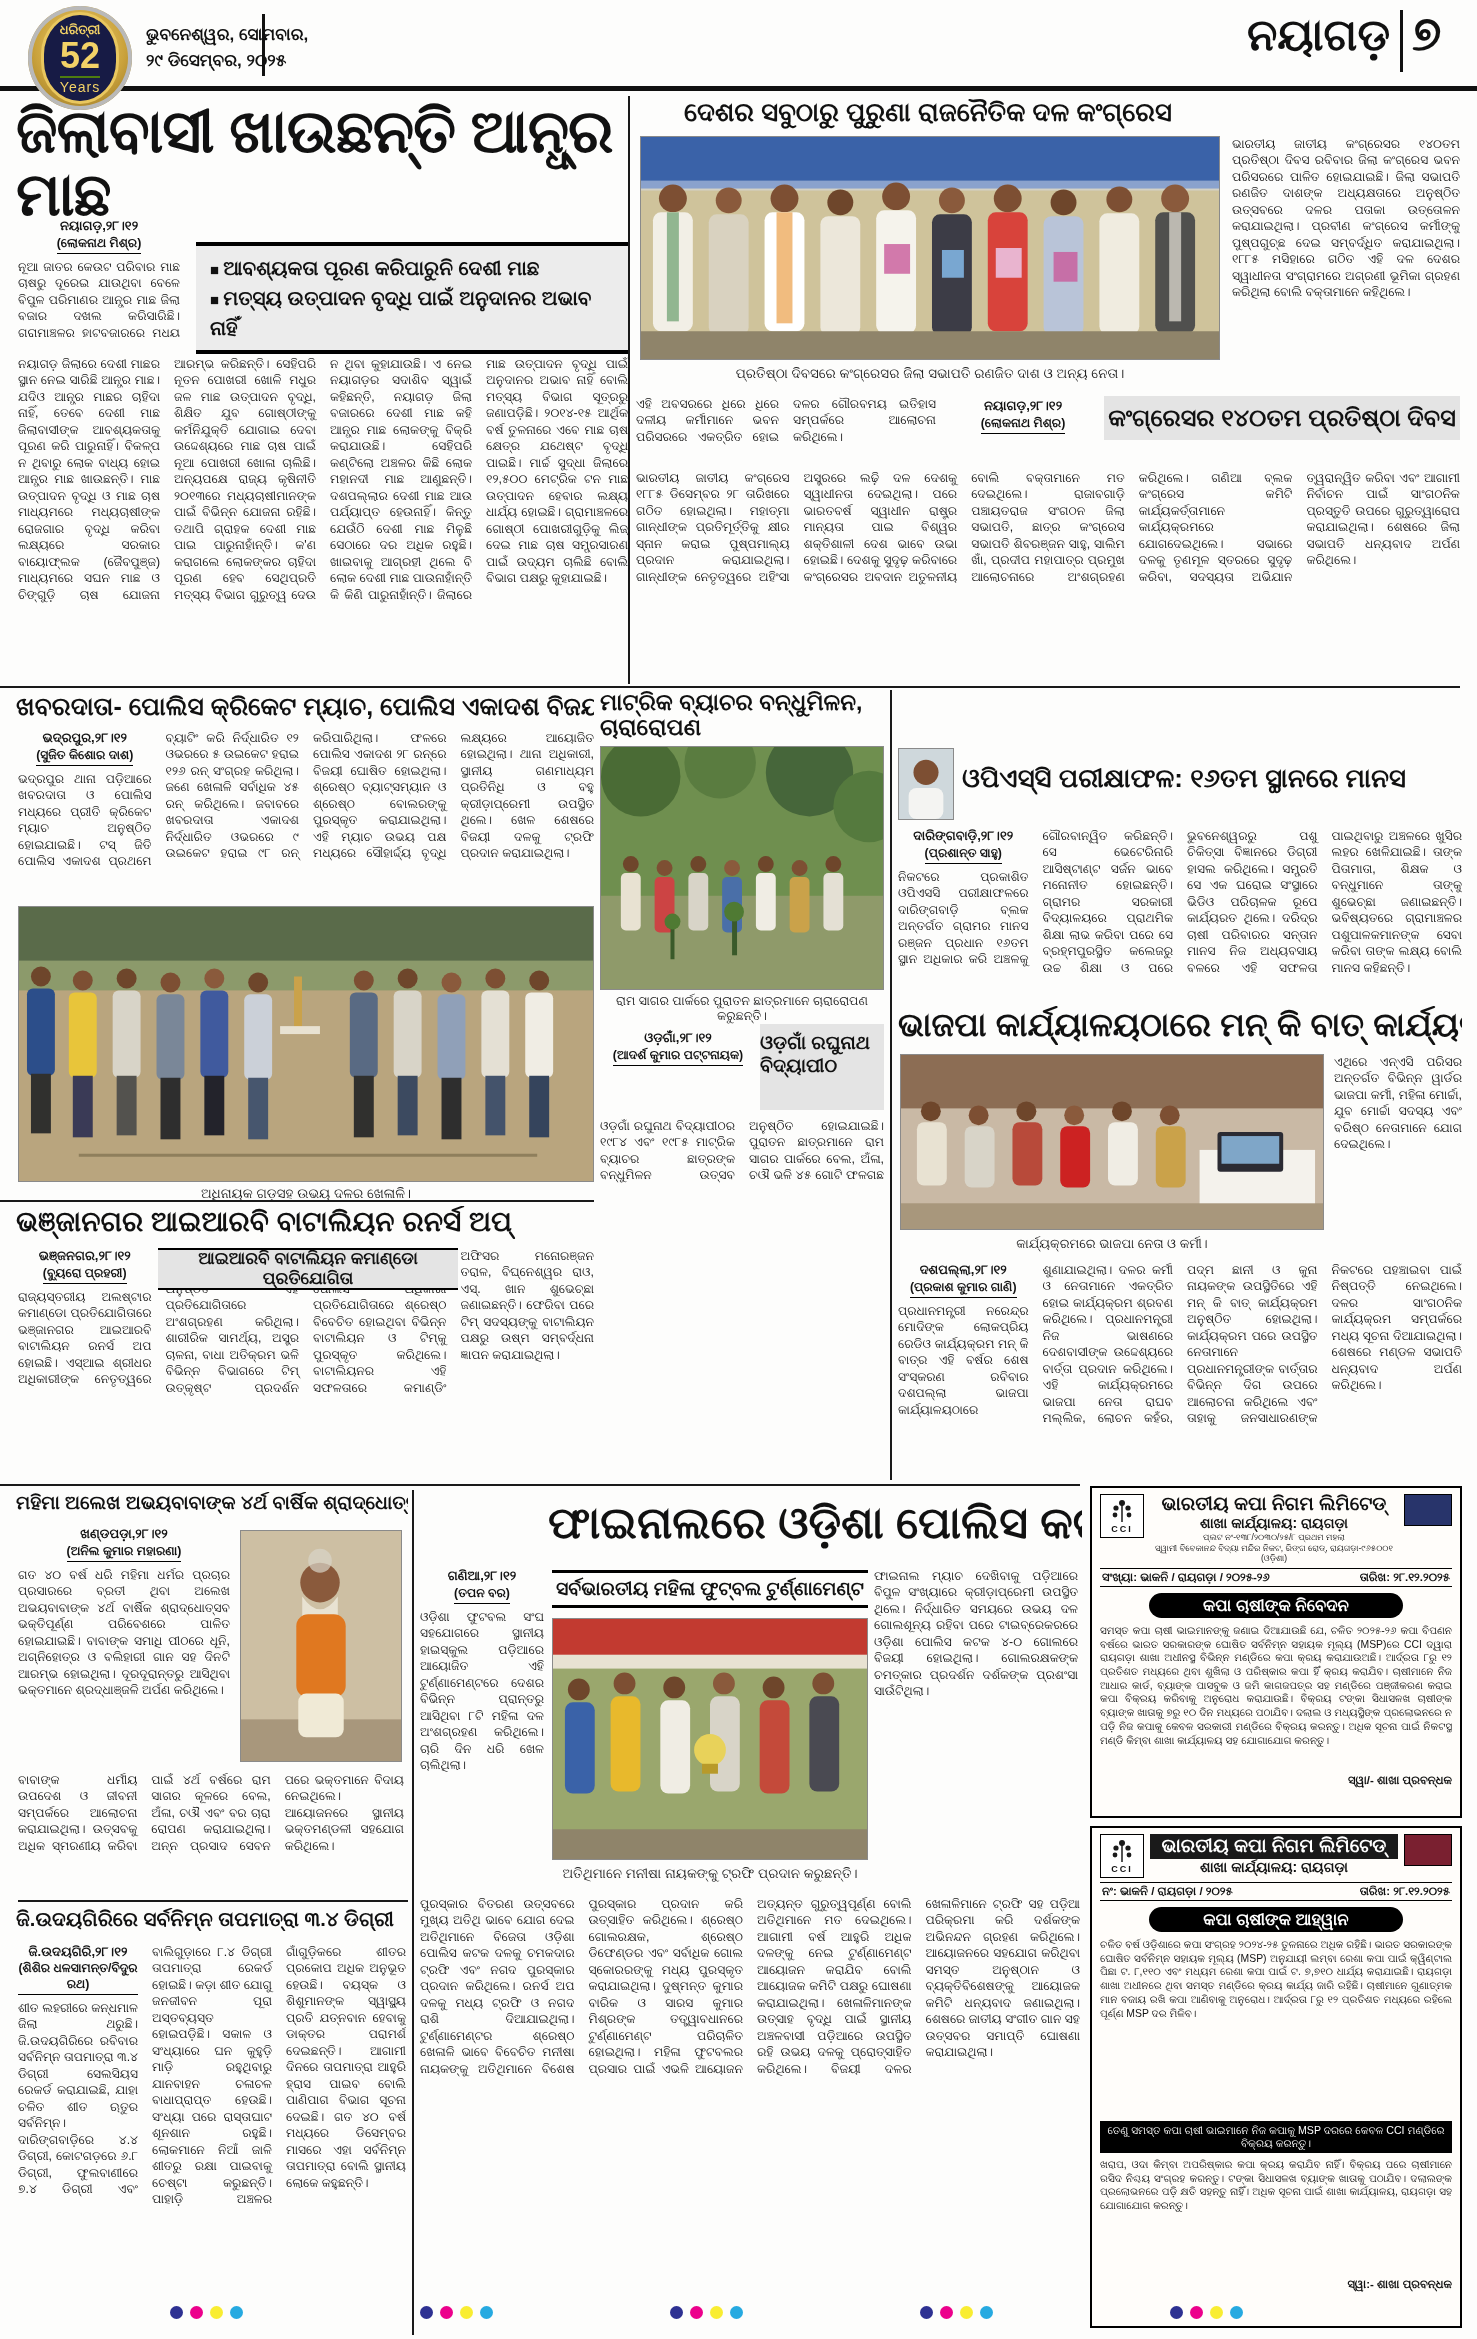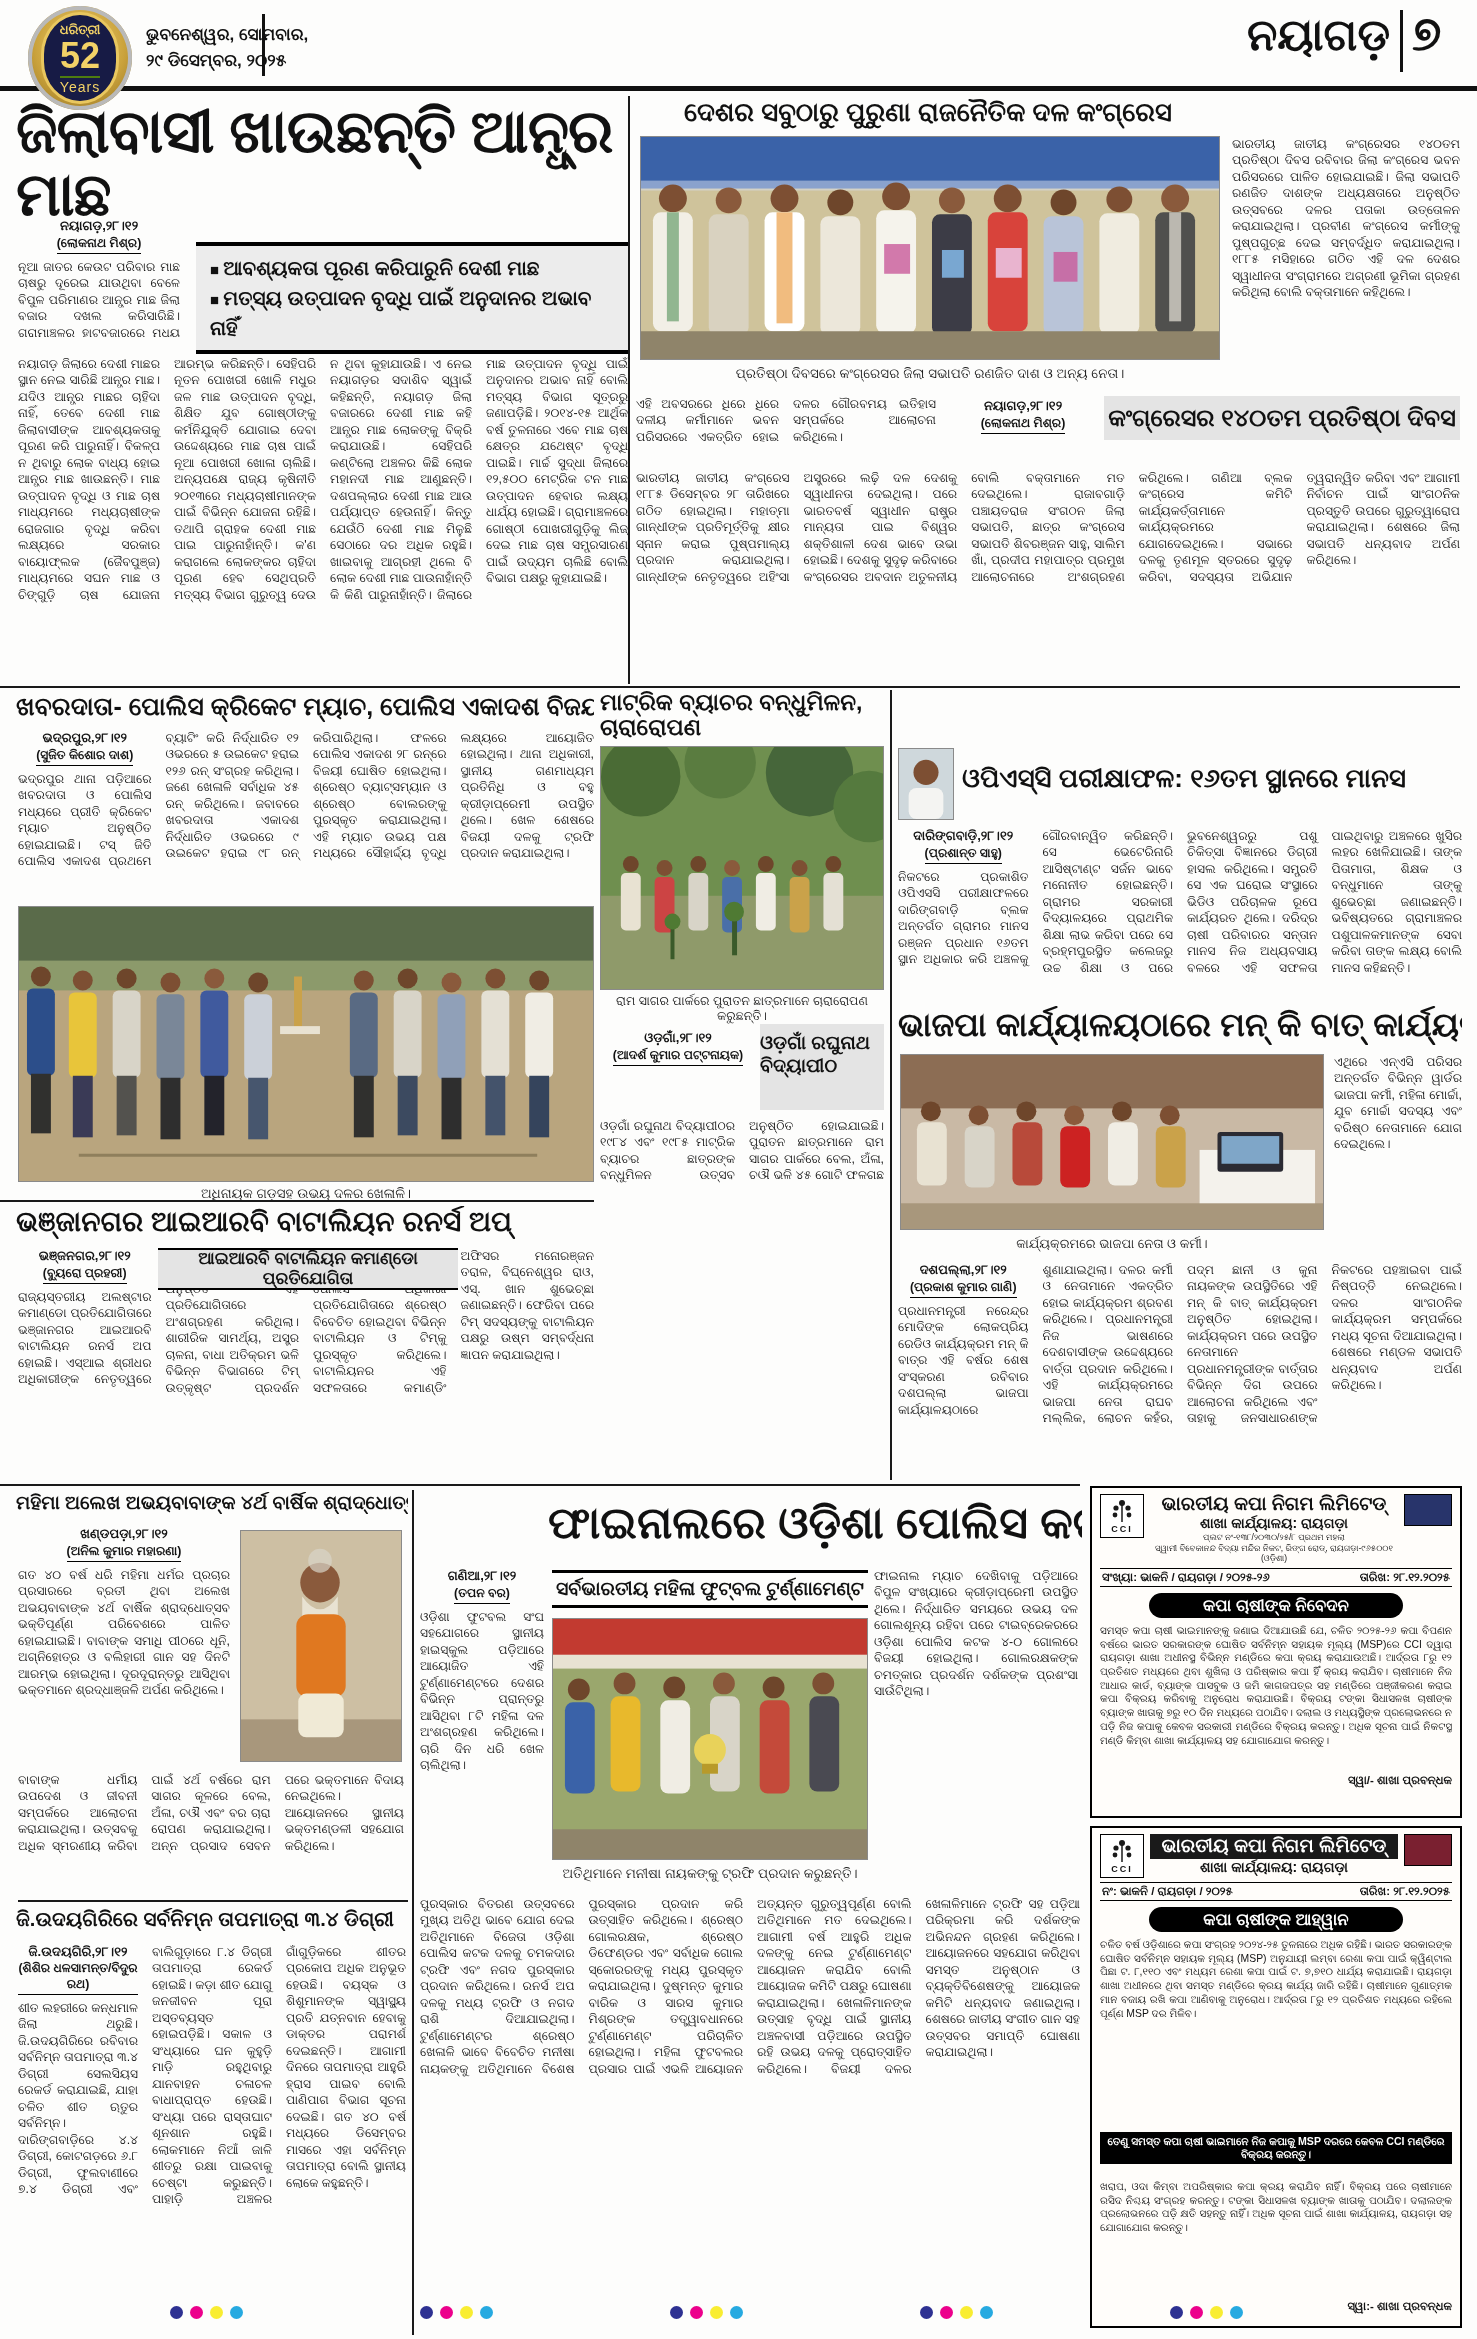--- a/index.html
+++ b/index.html
@@ -29,22 +29,22 @@
   .mast-rule{background:#111;height:5px}
   .notice{border:2px solid #000;background:#fffdfa;padding:6px 8px}
   .notice .org{font-size:19px;font-weight:800;text-align:center;line-height:1.1}
   .notice .branch{font-size:14px;font-weight:800;text-align:center}
   .notice .addr{font-size:8.5px;text-align:center;line-height:1.25}
   .notice .refrow{display:flex;justify-content:space-between;border-top:1.5px solid #000;border-bottom:1.5px solid #000;
                   font-size:11.5px;font-weight:bold;padding:2px 2px;margin-top:4px}
   .notice .pill{background:#000;color:#fff;border-radius:18px;font-size:16.5px;font-weight:800;
                 text-align:center;width:72%;margin:6px auto;padding:3px 10px}
   .notice .ntext{font-size:10.4px;line-height:1.32;text-align:justify}
-  .notice .strip{background:#000;color:#fff;font-size:10.6px;font-weight:bold;text-align:center;
-                 padding:3px 4px;margin:16px 0}
+  .notice .strip{background:#000;color:#fff;font-size:10.6px;font-weight:normal;text-align:center;
+                 padding:3px 4px;margin:5px 0}
   .notice .sign{font-size:11.5px;font-weight:800;text-align:right;}
   .ccilogo{width:44px;height:44px;border:1.5px solid #000;background:#fff;display:flex;align-items:center;justify-content:center;flex-direction:column}
   .ccilogo .cci{font-size:9px;font-weight:800;letter-spacing:2px}
   .minilogo{width:48px;height:32px;background:#28346b;border:1px solid #000}
   .regcluster{display:flex;gap:7px}
   .dot{width:13px;height:13px;border-radius:50%;display:inline-block;background:#999}
   .logo-badge{width:104px;height:104px;border-radius:50%;
       background:radial-gradient(circle at 50% 40%,#f5d878 0%,#caa23c 55%,#8a6a1d 100%);
       display:flex;align-items:center;justify-content:center;box-shadow:0 0 0 4px #b9b9b9 inset}
   .logo-inner{width:78px;height:92px;border-radius:50%/46%;background:#171b45;border:3px solid #e9c75f;

